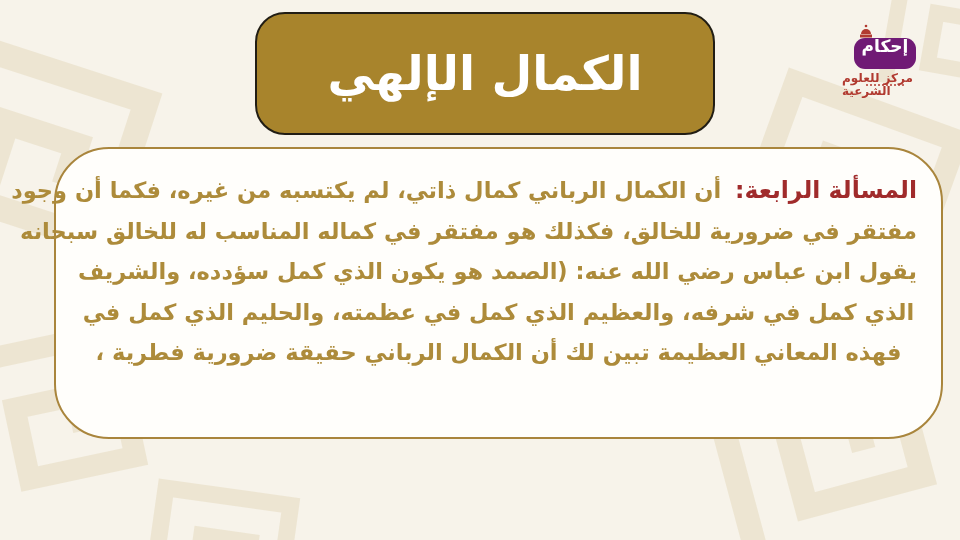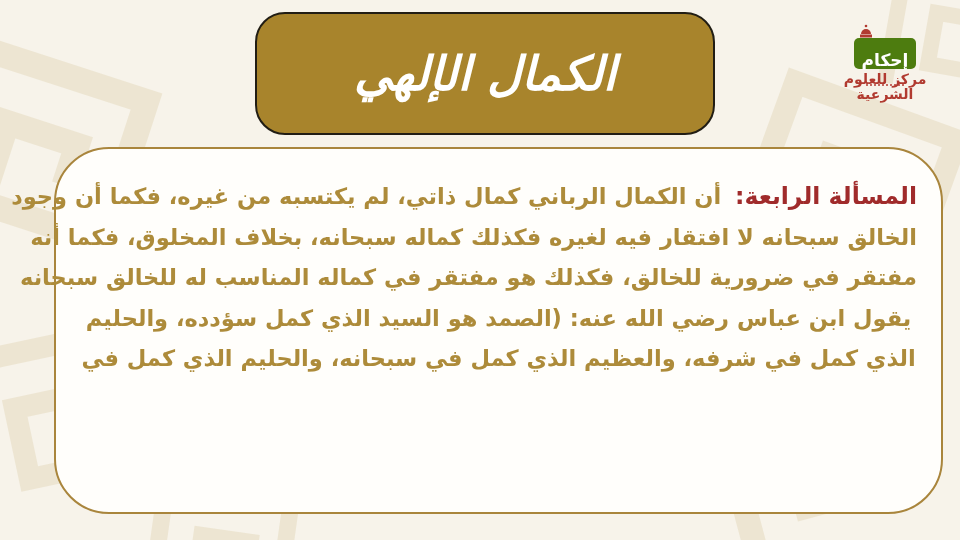--- a/index.html
+++ b/index.html
@@ -9,53 +9,53 @@
     font-family:"DejaVu Sans", sans-serif;
   }
   
   .bg-pattern{position:absolute;inset:0;width:960px;height:540px;pointer-events:none;}
   .bg-pattern path{fill:none;stroke:#eae0ca;stroke-width:12;opacity:.75;}
 
   
   .banner{
     position:absolute;left:255px;top:12px;width:456px;height:119px;
     background:#a8842c;border:2.5px solid #211d14;border-radius:30px;
-    display:flex;align-items:center;justify-content:center;font-style:italic;
+    display:flex;align-items:center;justify-content:center;
   }
   .banner-title{
     color:#ffffff;font-size:47px;font-weight:bold;direction:rtl;
     letter-spacing:1px;text-align:center;line-height:1;
     font-family:"DejaVu Sans", sans-serif;
   }
 
   
   .logo{position:absolute;left:842px;top:22px;width:110px;height:78px;}
   .logo-dome{position:absolute;left:16px;top:2px;width:16px;height:14px;}
   .logo-box{
     position:absolute;left:12px;top:16px;width:62px;height:31px;
-    background:#4d7c0f;border-radius:5px;
-    display:flex;align-items:flex-end;justify-content:center;
+    background:#701a75;border-radius:11px;
+    display:flex;align-items:flex-start;justify-content:center;
   }
   .logo-word{
     color:#ffffff;font-size:17px;font-weight:bold;direction:rtl;line-height:1;
   }
   .logo-sub{
-    position:absolute;left:0px;top:50px;width:86px;text-align:center;
-    color:#b13a30;font-size:14px;font-weight:bold;direction:rtl;line-height:1.1;
+    position:absolute;left:0px;top:50px;width:86px;text-align:left;
+    color:#b13a30;font-size:12px;font-weight:bold;direction:rtl;line-height:1.1;
   }
   .logo-fineprint{
     position:absolute;left:24px;top:62px;width:38px;height:0;
     border-bottom:2px dotted rgba(177,58,48,.75);
   }
 
   
   .card{
-    position:absolute;left:54px;top:147px;width:889px;height:367px;
+    position:absolute;left:54px;top:147px;width:889px;height:292px;
     background:#fffefb;border:2px solid #a9853c;border-radius:55px;
-    box-sizing:border-box;padding:27px 24px;
+    box-sizing:border-box;padding:21px 24px;
   }
   .card-text{direction:rtl;text-align:center;}
   .line{
     display:block;white-space:nowrap;
     color:#ad8b3a;font-weight:bold;font-size:22.5px;line-height:40.5px;
     font-family:"DejaVu Sans", sans-serif;
   }
   .lead{color:#a02b2b;font-weight:bold;font-size:23.5px;padding-left:6px;}
 </style>
 </head>
@@ -98,18 +98,18 @@
   <div class="logo-sub">مركز للعلوم الشرعية</div>
   <div class="logo-fineprint"></div>
 </div>
 
 <div class="card">
   <div class="card-text">
     <div class="line">
       <span class="lead">المسألة الرابعة:</span>
       <span>أن الكمال الرباني كمال ذاتي، لم يكتسبه من غيره، فكما أن وجود</span>
     </div>
-    <div class="line">الخالق سبحانه لا افتقار فيه لغيره فكذلك كماله سبحانه، بخلاف المخلوق، فكما أنه</div>
     <div class="line">مفتقر في ضرورية للخالق، فكذلك هو مفتقر في كماله المناسب له للخالق سبحانه</div>
-    <div class="line">يقول ابن عباس رضي الله عنه: (الصمد هو السيد الذي كمل سؤدده، والحليم</div>
-    <div class="line">الذي كمل في شرفه، والعظيم الذي كمل في سبحانه، والحليم الذي كمل في</div>
+    <div class="line">يقول ابن عباس رضي الله عنه: (الصمد هو يكون الذي كمل سؤدده، والشريف</div>
+    <div class="line">الذي كمل في شرفه، والعظيم الذي كمل في عظمته، والحليم الذي كمل في</div>
+    <div class="line">فهذه المعاني العظيمة تبين لك أن الكمال الرباني حقيقة ضرورية فطرية ،</div>
   </div>
 </div>
 
 </body></html>

